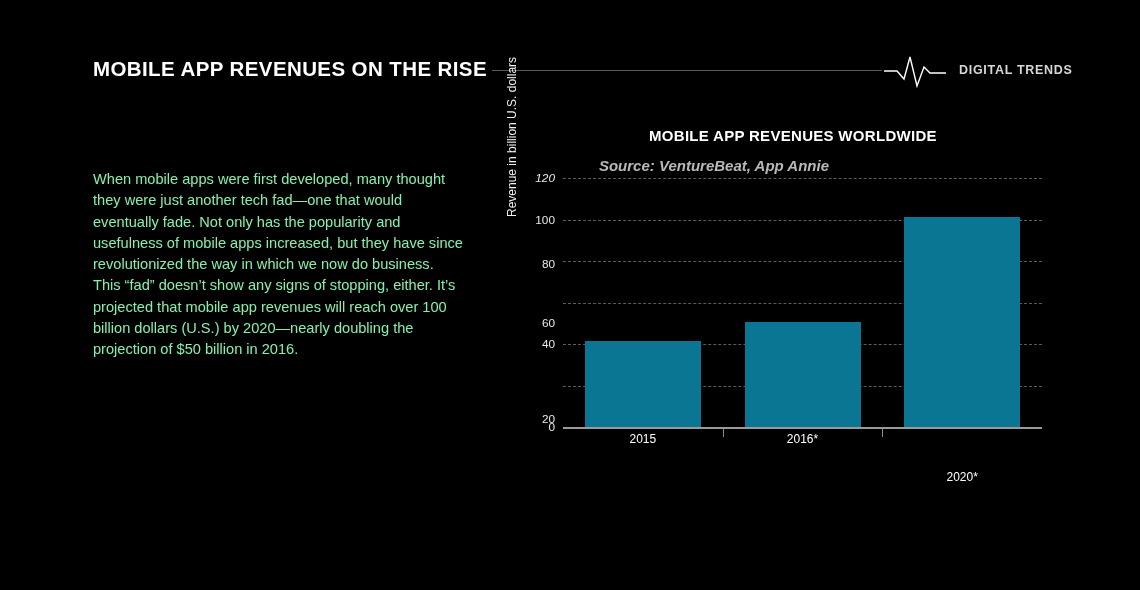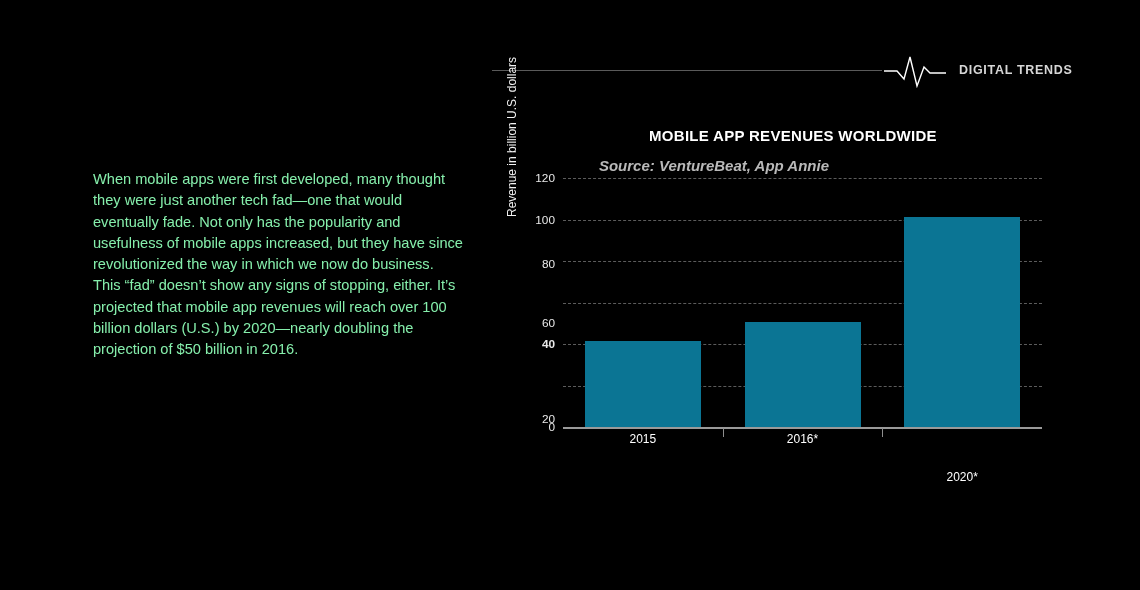--- a/index.html
+++ b/index.html
@@ -173,20 +173,21 @@
     left: 0;
     top: 470px;
     width: 1140px;
     height: 120px;
   }
 </style>
 </head>
 <body>
 
 <div id="header">
+  <div id="header-title">MOBILE APP REVENUES ON THE RISE</div>
   <div id="header-rule"></div>
   <div id="pulse-icon">
     <svg width="62" height="36" viewBox="0 0 62 36">
       <polyline points="0,19 13,19 20,27 26,5 33,34 40,15 46,21 62,21" fill="none" stroke="#ffffff" stroke-width="1.4" stroke-linejoin="miter" stroke-linecap="butt"></polyline>
     </svg>
   </div>
   <div id="brand-label">DIGITAL TRENDS</div>
 </div>
 
 <div id="body-copy">When mobile apps were first developed, many thought they were just another tech fad—one that would eventually fade. Not only has the popularity and usefulness of mobile apps increased, but they have since revolutionized the way in which we now do business. This “fad” doesn’t show any signs of stopping, either. It’s projected that mobile app revenues will reach over 100 billion dollars (U.S.) by 2020—nearly doubling the projection of $50 billion in 2016.</div>
@@ -206,25 +207,25 @@
       <div class="gridline" style="top: 41.5px;"></div>
       <div class="gridline" style="top: 0px;"></div>
       <div class="bar" style="left: 21.8333px; width: 116px; height: 86.1125px; background: rgb(11, 117, 148);"></div>
       <div class="bar" style="left: 181.5px; width: 116px; height: 104.995px; background: rgb(11, 117, 148);"></div>
       <div class="bar" style="left: 341.167px; width: 116px; height: 210.405px; background: rgb(11, 117, 148);"></div>
     </div>
 
   <div id="axis-line"></div>
 <div class="ytick-label" style="left: 515px; top: 421px;">0</div>
     <div class="ytick-label" style="left: 515px; top: 401px; margin-top: 12px;">20</div>
-    <div class="ytick-label" style="left: 515px; top: 338px; font-weight: bold;">40</div>
+    <div class="ytick-label" style="left: 515px; top: 338px;">40</div>
     <div class="ytick-label" style="left: 515px; top: 296.5px; margin-top: 20px;">60</div>
     <div class="ytick-label" style="left: 515px; top: 258px;">80</div>
     <div class="ytick-label" style="left: 515px; top: 213.5px;">100</div>
-    <div class="ytick-label" style="left: 515px; top: 172px;">120</div>
+    <div class="ytick-label" style="left: 515px; top: 172px; font-style: italic;">120</div>
     <div class="xtick-label" style="left: 562.833px;">2015</div>
     <div class="xtick-label" style="left: 722.5px;">2016*</div>
     <div class="axis-tick" style="left: 722.667px;"></div>
     <div class="xtick-label" style="left: 882.167px; margin-top: 38px;">2020*</div>
     <div class="axis-tick" style="left: 882.333px;"></div>
   </div>
 
 <div id="footer">
   
   

